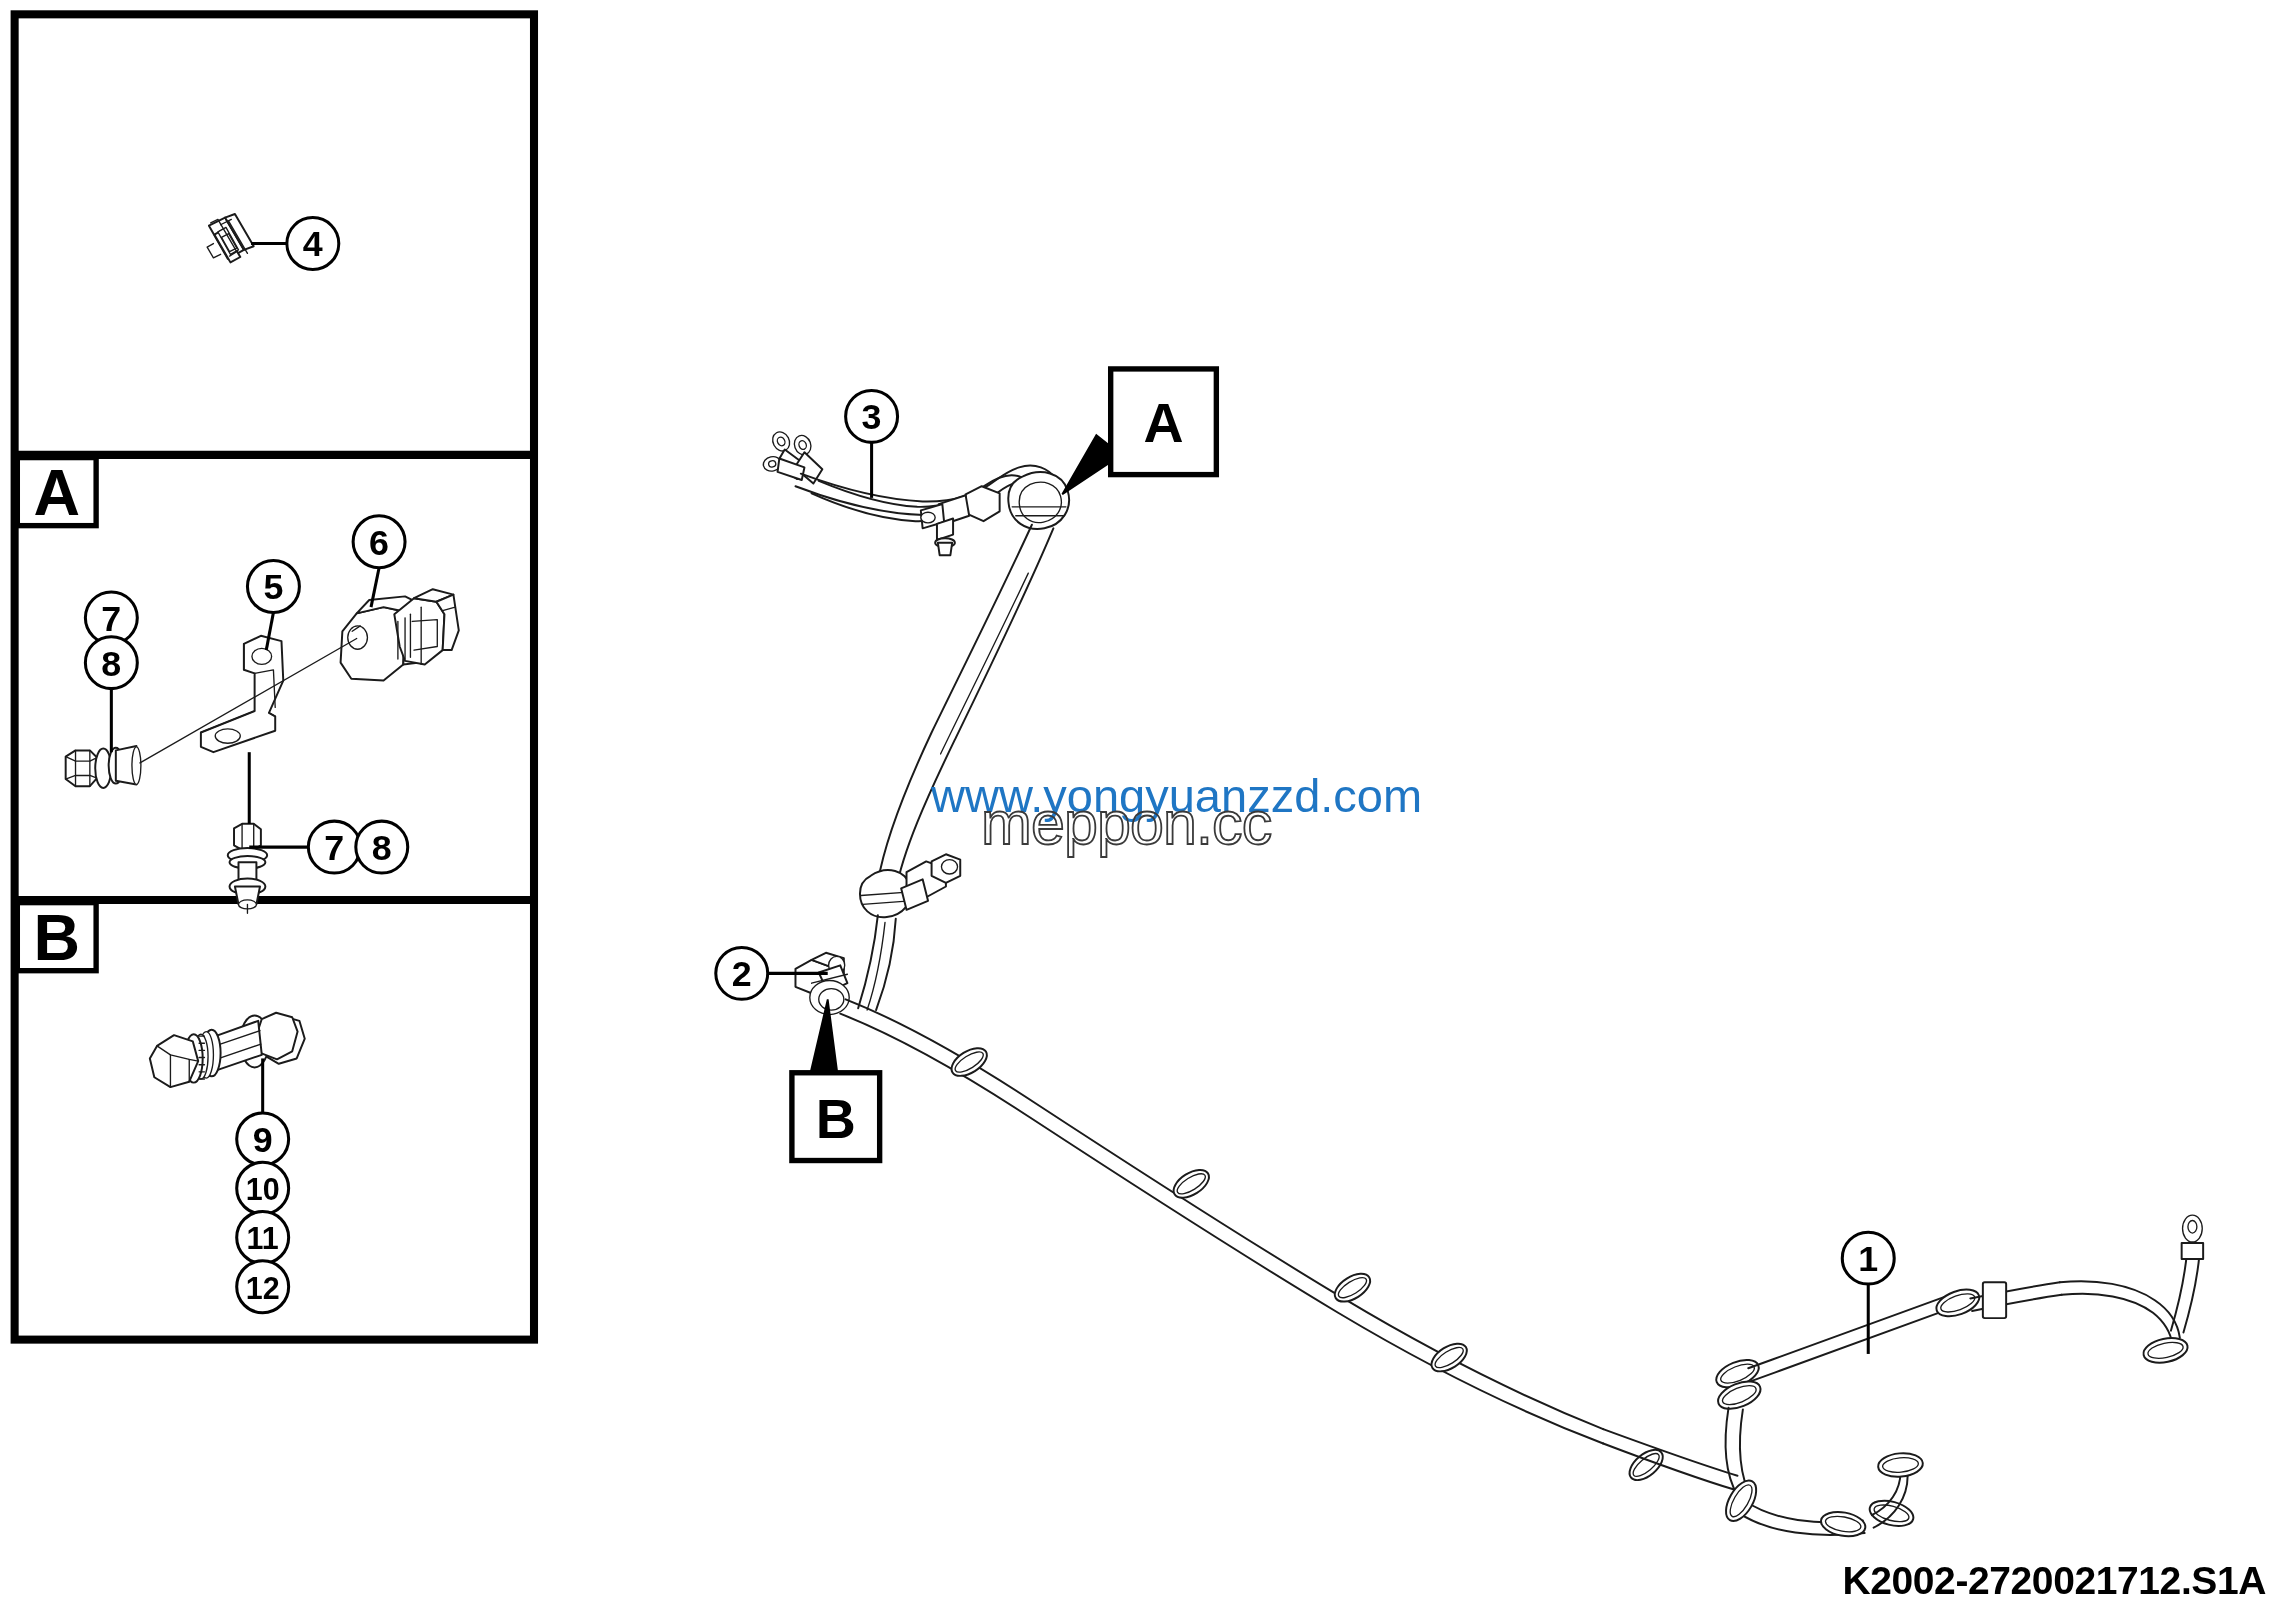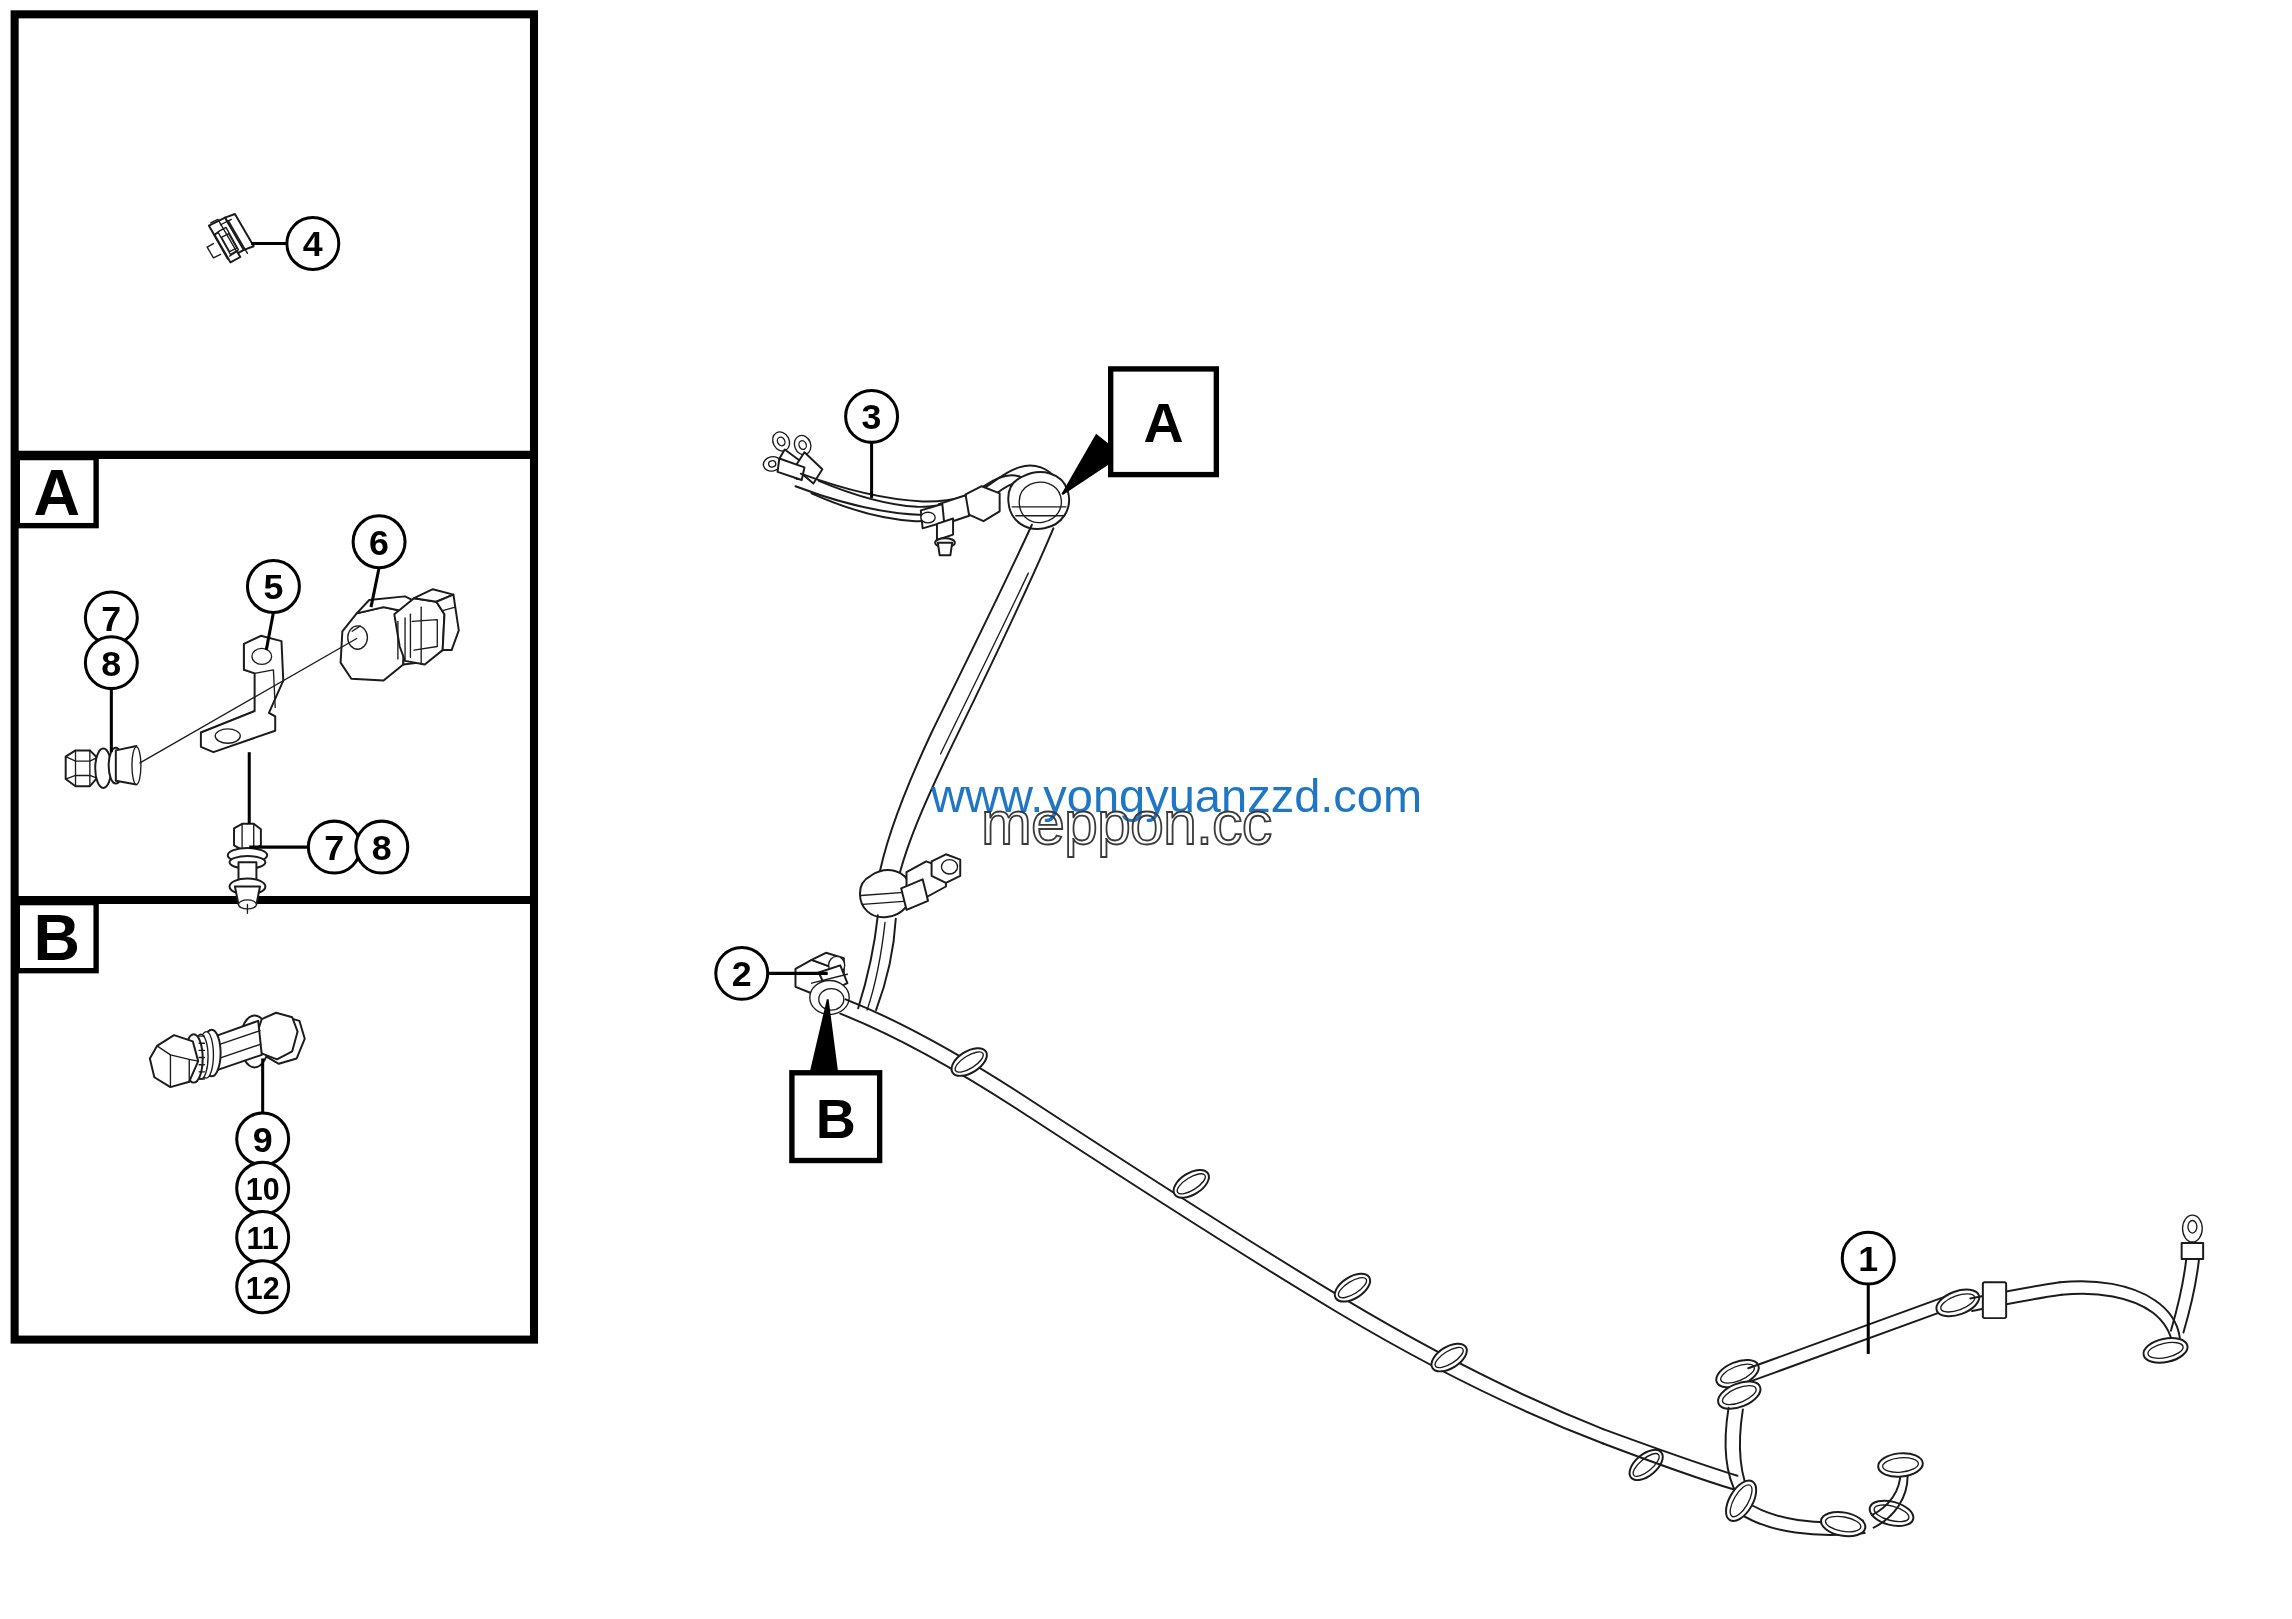--- a/index.html
+++ b/index.html
@@ -427,15 +427,16 @@
           <text class="bubtxt" x="2086" y="1406">1</text>
         </g>
     </g>
   </svg>
 
   <div class="wm-wrap">
     <div class="wm-blue">www.yongyuanzzd.com</div>
     <div class="wm-outline">meppon.cc</div>
   </div>
 
+  <div class="partno">K2002-2720021712.S1A</div>
 
 </div>
 
 
 </body></html>

